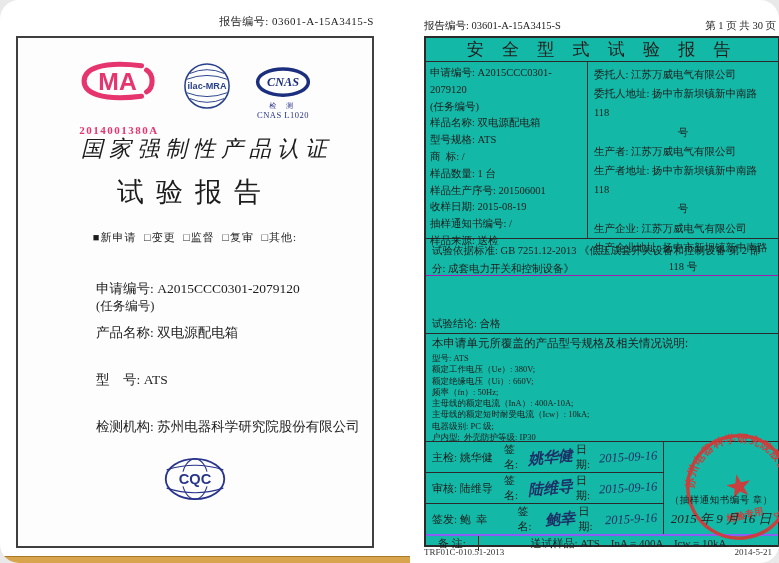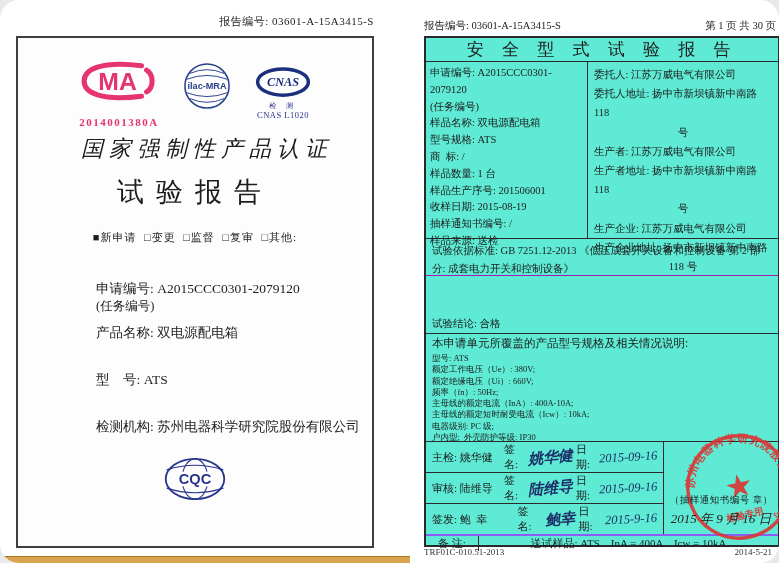--- a/index.html
+++ b/index.html
@@ -3,34 +3,34 @@
 <meta charset="utf-8">
 <style>
   html,body{margin:0;padding:0;background:#e9e9e9;}
   .canvas{position:relative;width:779px;height:563px;background:#ffffff;overflow:hidden;
           font-family:"Liberation Serif","DejaVu Serif",serif;color:#1c1c1c;border-radius:19px;}
   
   .lp-reportno{position:absolute;top:14px;left:16px;width:358px;text-align:right;font-size:11px;letter-spacing:.5px;}
   .left-page{position:absolute;left:16px;top:36px;width:354px;height:508px;border:2px solid #3f3f3f;background:#fdfdfd;}
   .logo-row{position:absolute;top:22px;left:0;width:100%;display:flex;justify-content:center;align-items:flex-start;gap:24px;}
   .cma-block{text-align:center;}
-  .cma-number{color:#e5346e;font-size:11px;letter-spacing:1.5px;margin-top:10px;font-weight:bold;}
+  .cma-number{color:#e5346e;font-size:11px;letter-spacing:1.5px;margin-top:18px;font-weight:bold;}
   .cnas-block{text-align:center;margin-top:6px;}
   .cnas-sub{font-size:7px;color:#27348b;line-height:8px;letter-spacing:4px;}
   .cnas-code{font-size:8.5px;color:#27348b;line-height:10px;letter-spacing:.5px;}
   .ilac-block{margin-top:2px;}
   .lp-title1{position:absolute;top:96px;left:12px;width:100%;text-align:center;font-size:22px;letter-spacing:6px;font-style:italic;}
   .lp-title2{position:absolute;top:136px;left:0;width:100%;text-align:center;font-size:27px;letter-spacing:12px;}
   .lp-checkrow{position:absolute;top:192px;left:0;width:100%;text-align:center;font-size:11px;letter-spacing:1px;white-space:pre;}
   .lp-field{position:absolute;left:78px;font-size:13.5px;white-space:pre;}
   .f-apply{top:242px;} .f-applysub{top:260px;font-size:12.5px;} .f-product{top:286px;} .f-model{top:333px;} .f-agency{top:380px;}
   .cqc-wrap{position:absolute;top:418px;left:0;width:100%;text-align:center;}
   
   .rp-header{position:absolute;left:424px;top:19px;width:352px;display:flex;justify-content:space-between;font-size:10.5px;}
-  .rp-table{position:absolute;left:424px;top:36px;width:352px;height:507px;border:2px solid #2a2a2a;display:flex;flex-direction:column;background:#5eead4;box-sizing:content-box;}
+  .rp-table{position:absolute;left:424px;top:36px;width:352px;height:507px;border:2px solid #2a2a2a;display:flex;flex-direction:column;background:#14b8a6;box-sizing:content-box;}
   .r-title{height:38px;border-bottom:1px solid #2a2a2a;display:flex;align-items:center;justify-content:center;font-size:17px;letter-spacing:7px;}
   .r-info{height:176px;border-bottom:1px solid #2a2a2a;display:flex;}
   .r-info-left{width:162px;border-right:1px solid #2a2a2a;padding:3px 4px;font-size:10.5px;line-height:16.8px;box-sizing:border-box;}
   .r-info-right{flex:1;padding:3px 6px;font-size:10.5px;line-height:19.2px;}
   .info-line{white-space:pre-wrap;}
   .centered{text-align:center;}
   .r-standard{height:37px;border-bottom:1px solid #a21caf;padding:3px 6px;font-size:10.5px;line-height:18px;box-sizing:border-box;}
   .r-conclusion{height:21px;border-bottom:1px solid #2a2a2a;padding:2px 6px;font-size:10.5px;box-sizing:border-box;margin-top:39px;}
   .r-coverage{height:108px;border-bottom:1px solid #2a2a2a;padding:2px 6px;box-sizing:border-box;}
   .cov-title{font-size:11.5px;margin-bottom:2px;}

